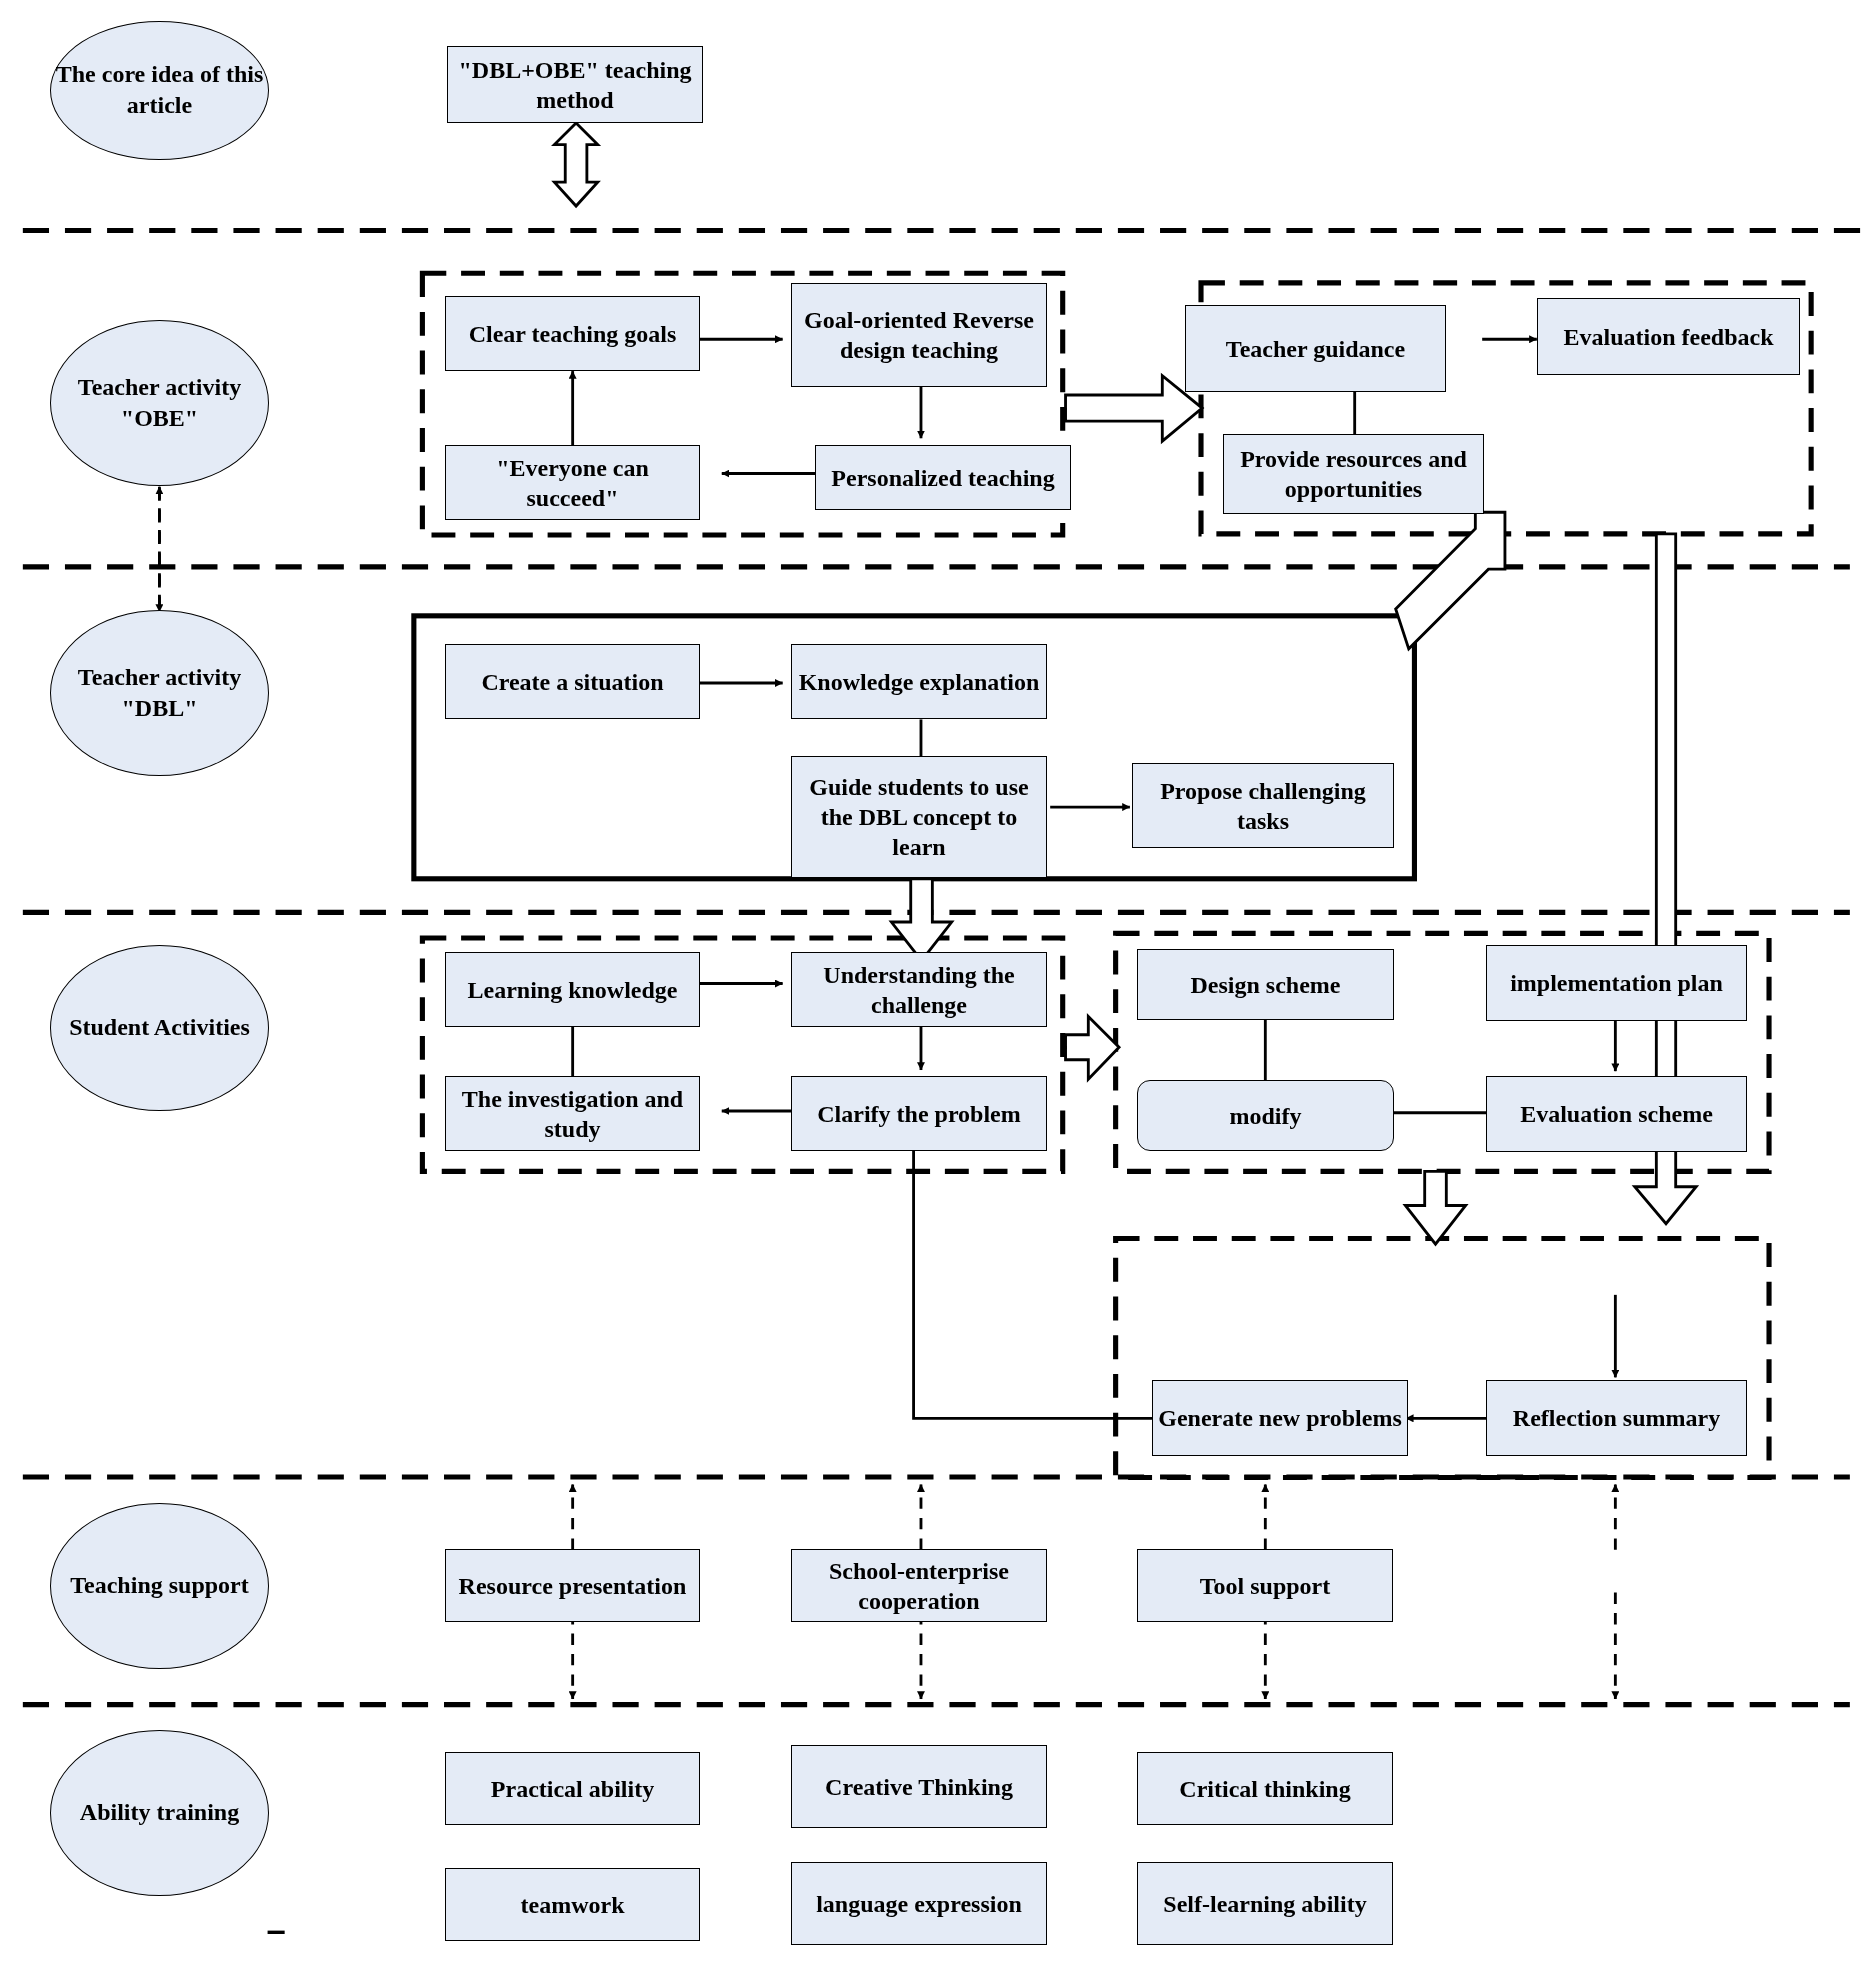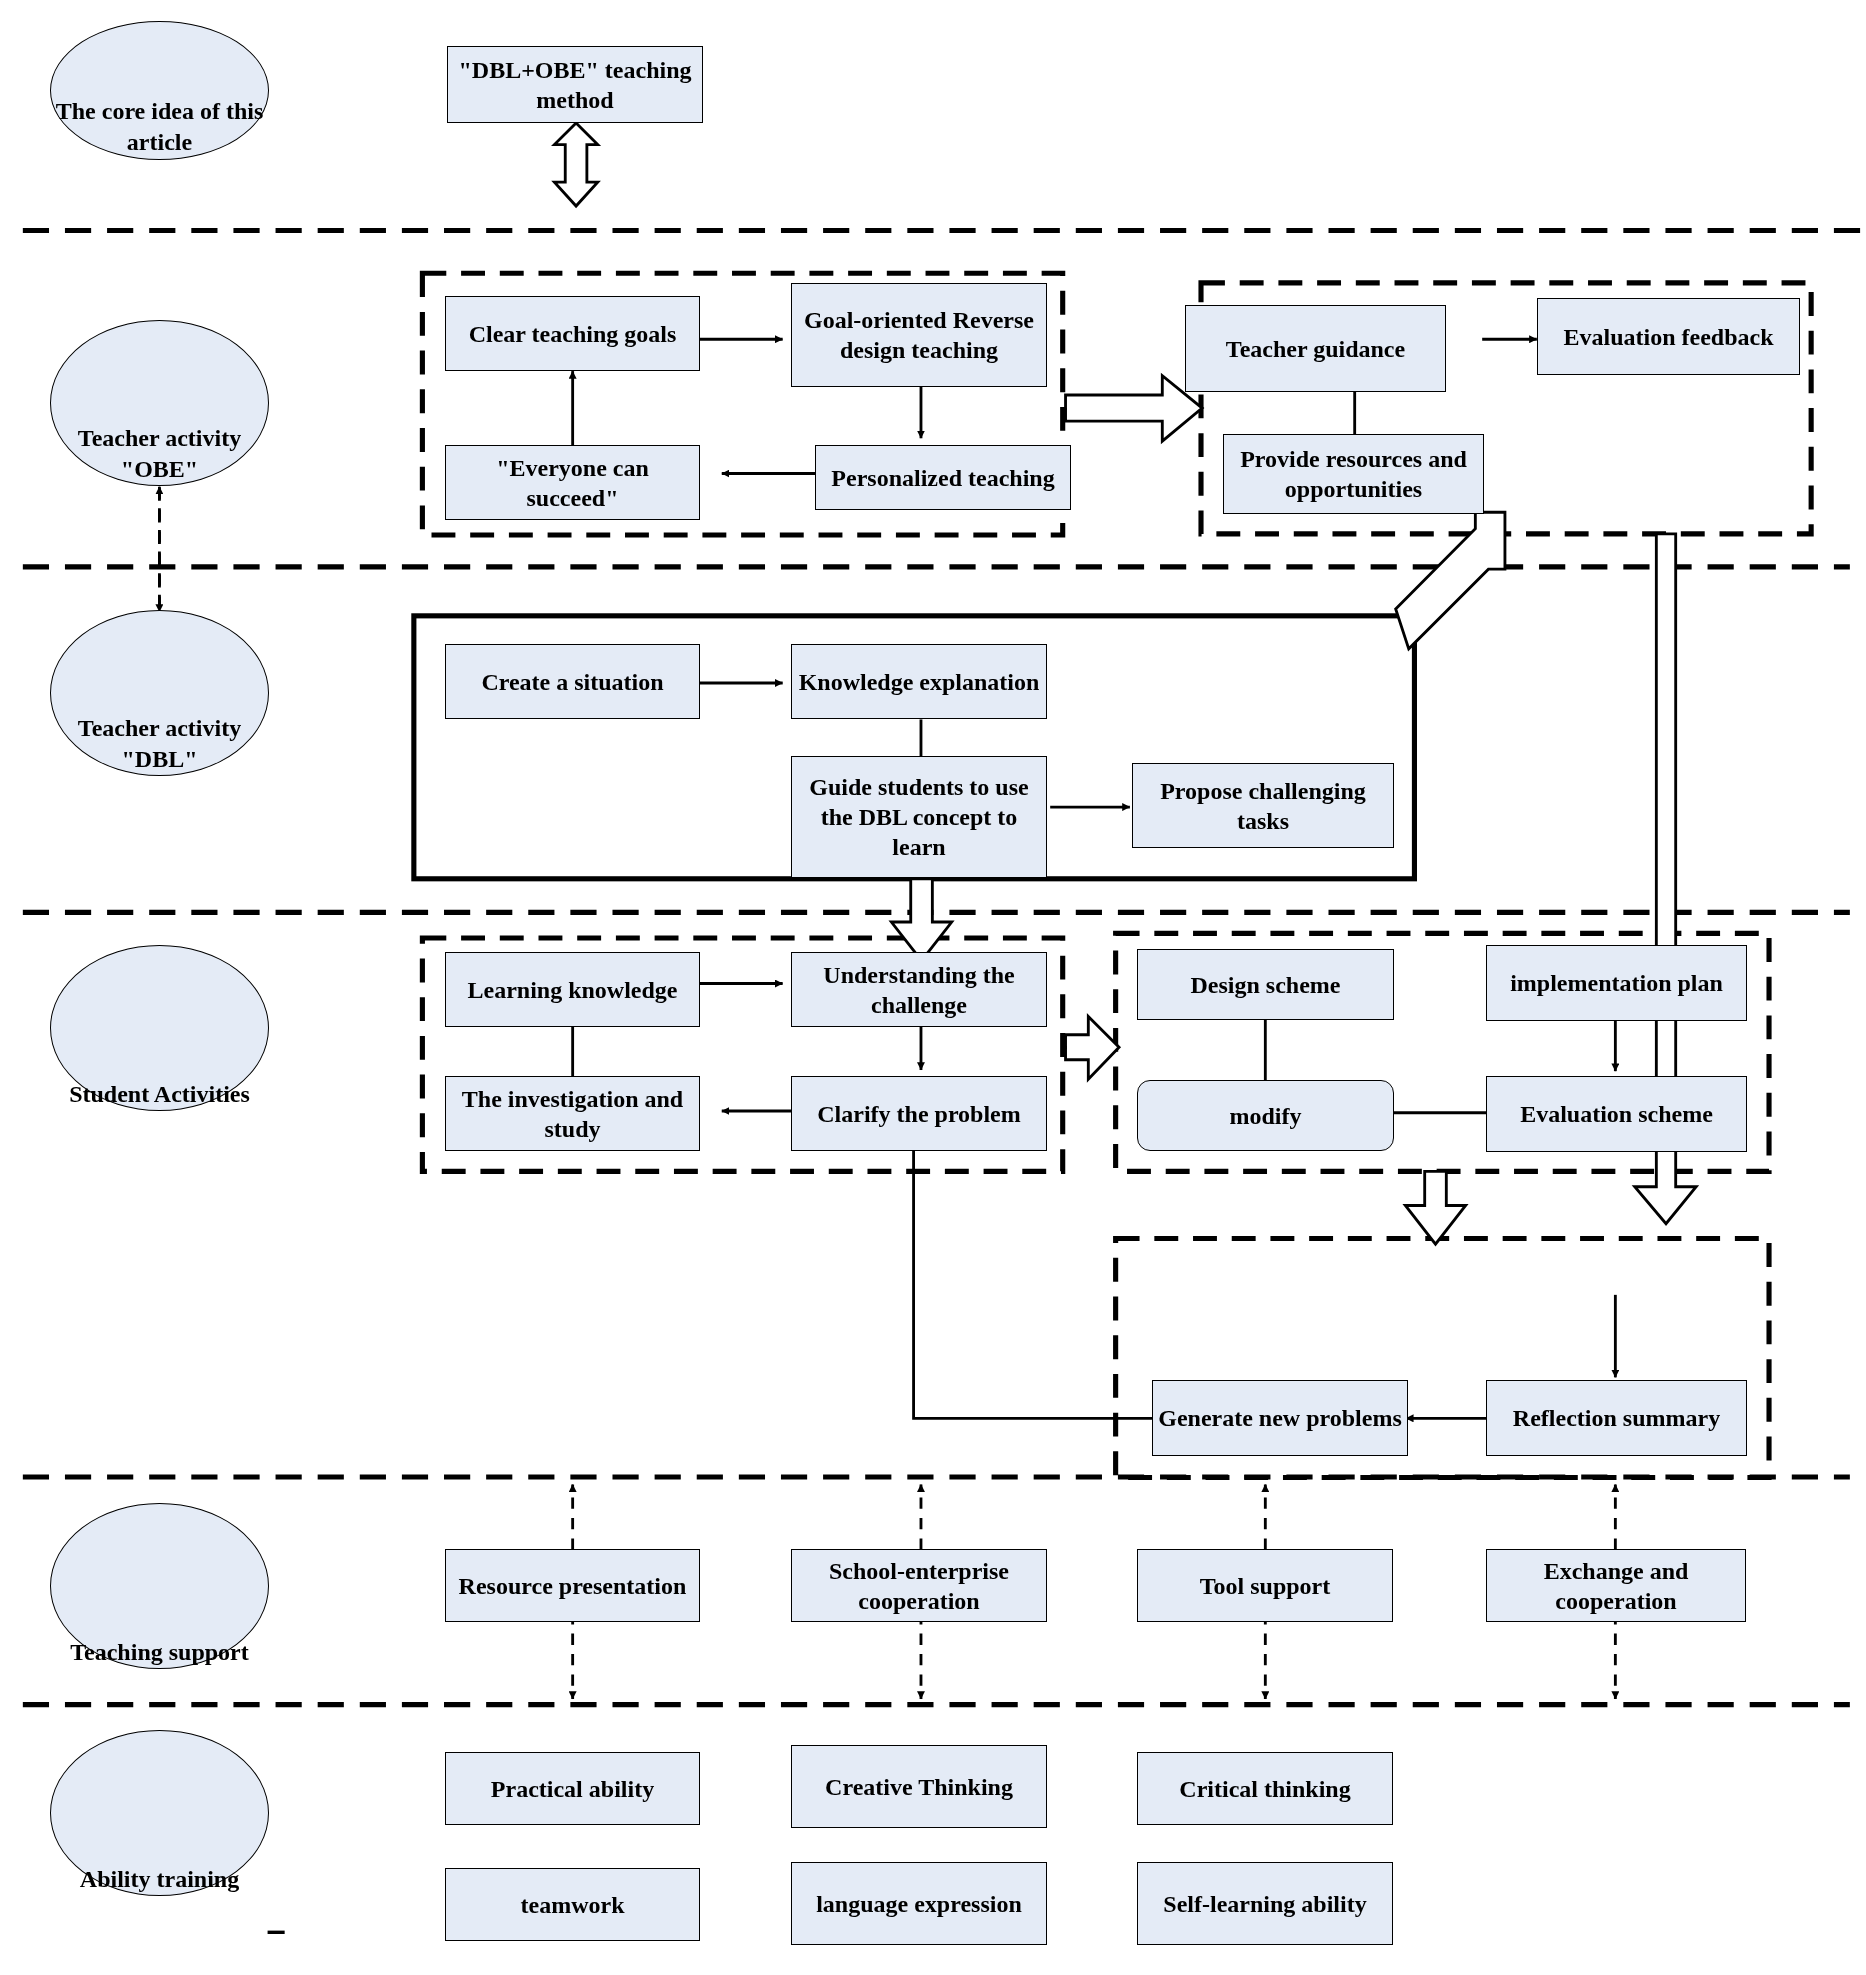--- a/index.html
+++ b/index.html
@@ -18,21 +18,21 @@
     line-height:1.25;
     color:#000;
     padding:1.1px 3.4px;
   }
   .oval{
     position:absolute;
     background:#e4ebf6;
     border:1.7px solid #000;
     border-radius:50%;
     box-sizing:border-box;
-    display:flex;align-items:flex-end;justify-content:center;text-align:center;
+    display:flex;align-items:center;justify-content:center;text-align:center;
     font-family:"Liberation Serif", serif;
     font-weight:bold;
     font-size:24px;
     line-height:1.3;
     color:#000;
   }
 </style>
 </head>
 <body>
 
@@ -243,23 +243,20 @@
   </div>
 
   <div class="nodebox" style="left:791px; top:1549px; width:256px; height:73px;">
     <span>School-enterprise cooperation</span>
   </div>
 
   <div class="nodebox" style="left:1137px; top:1549px; width:256px; height:73px;">
     <span>Tool support</span>
   </div>
 
-  <div class="nodebox" style="left:1486px; top:1549px; width:260px; height:73px;">
-    <span>Exchange and cooperation</span>
-  </div>
 
   <div class="nodebox" style="left:445px;  top:1752px; width:255px; height:73px;">
     <span>Practical ability</span>
   </div>
 
   <div class="nodebox" style="left:791px; top:1745px; width:256px; height:83px;">
     <span>Creative Thinking</span>
   </div>
 
   <div class="nodebox" style="left:1137px; top:1752px; width:256px; height:73px;">

